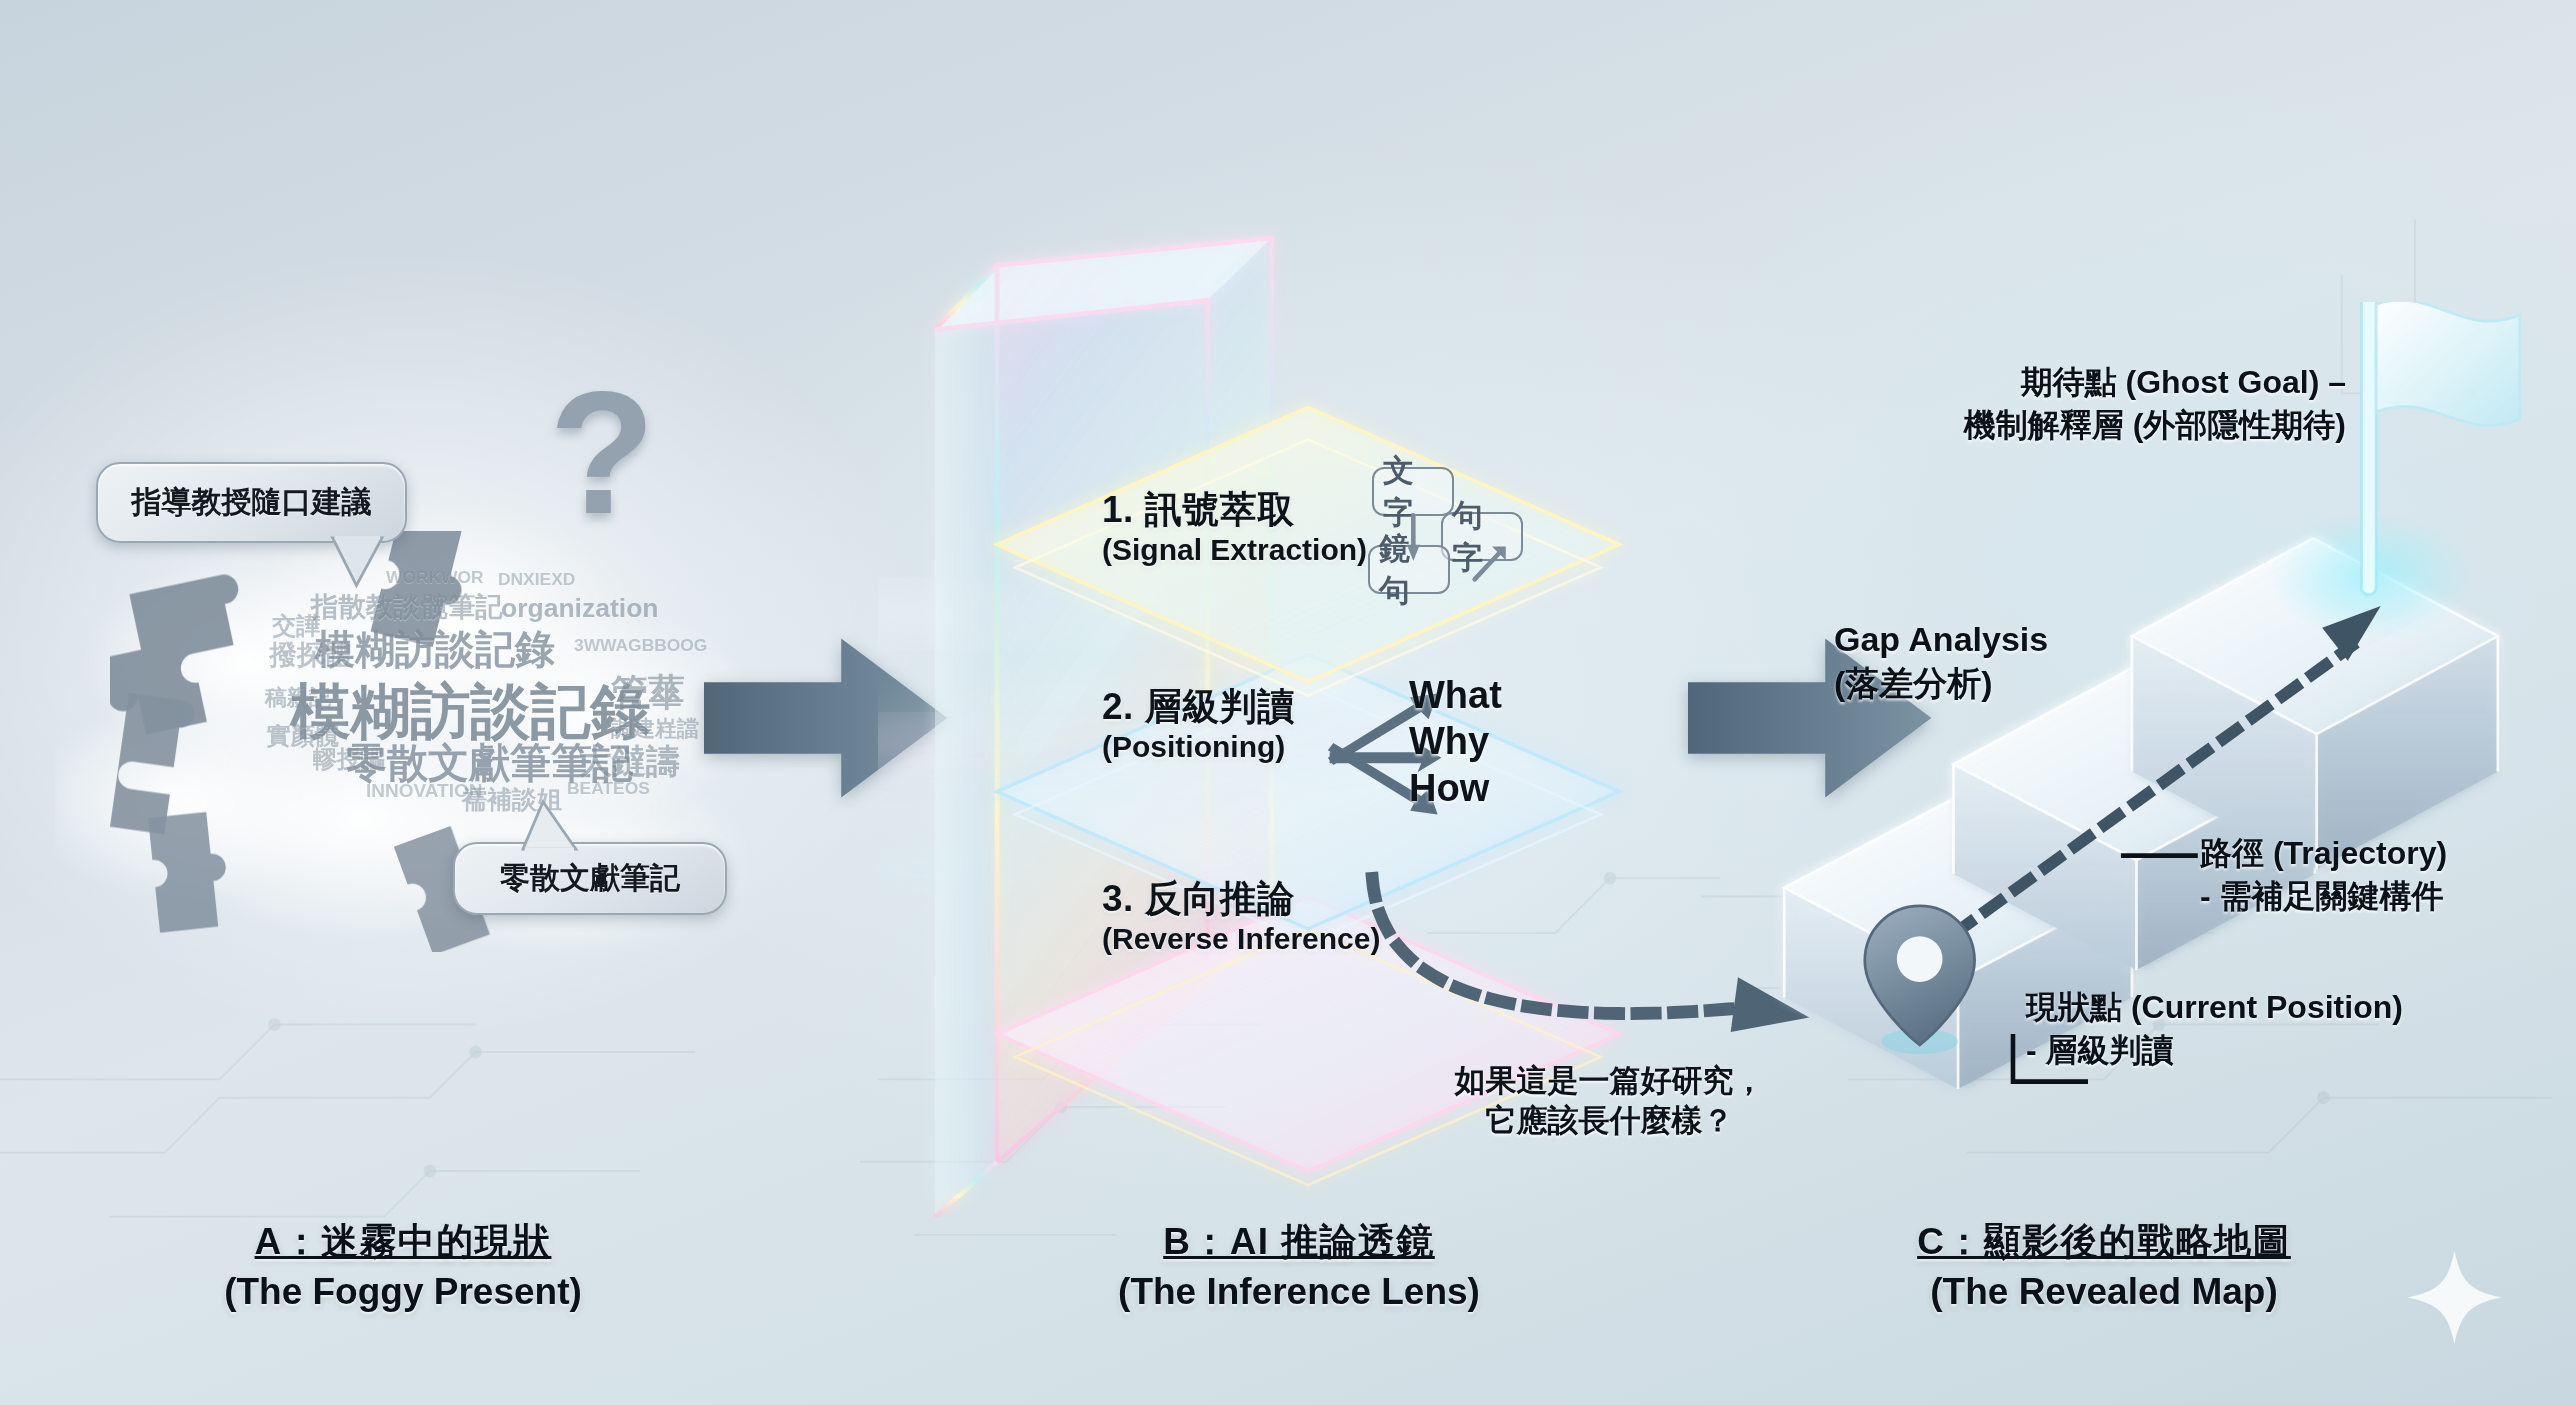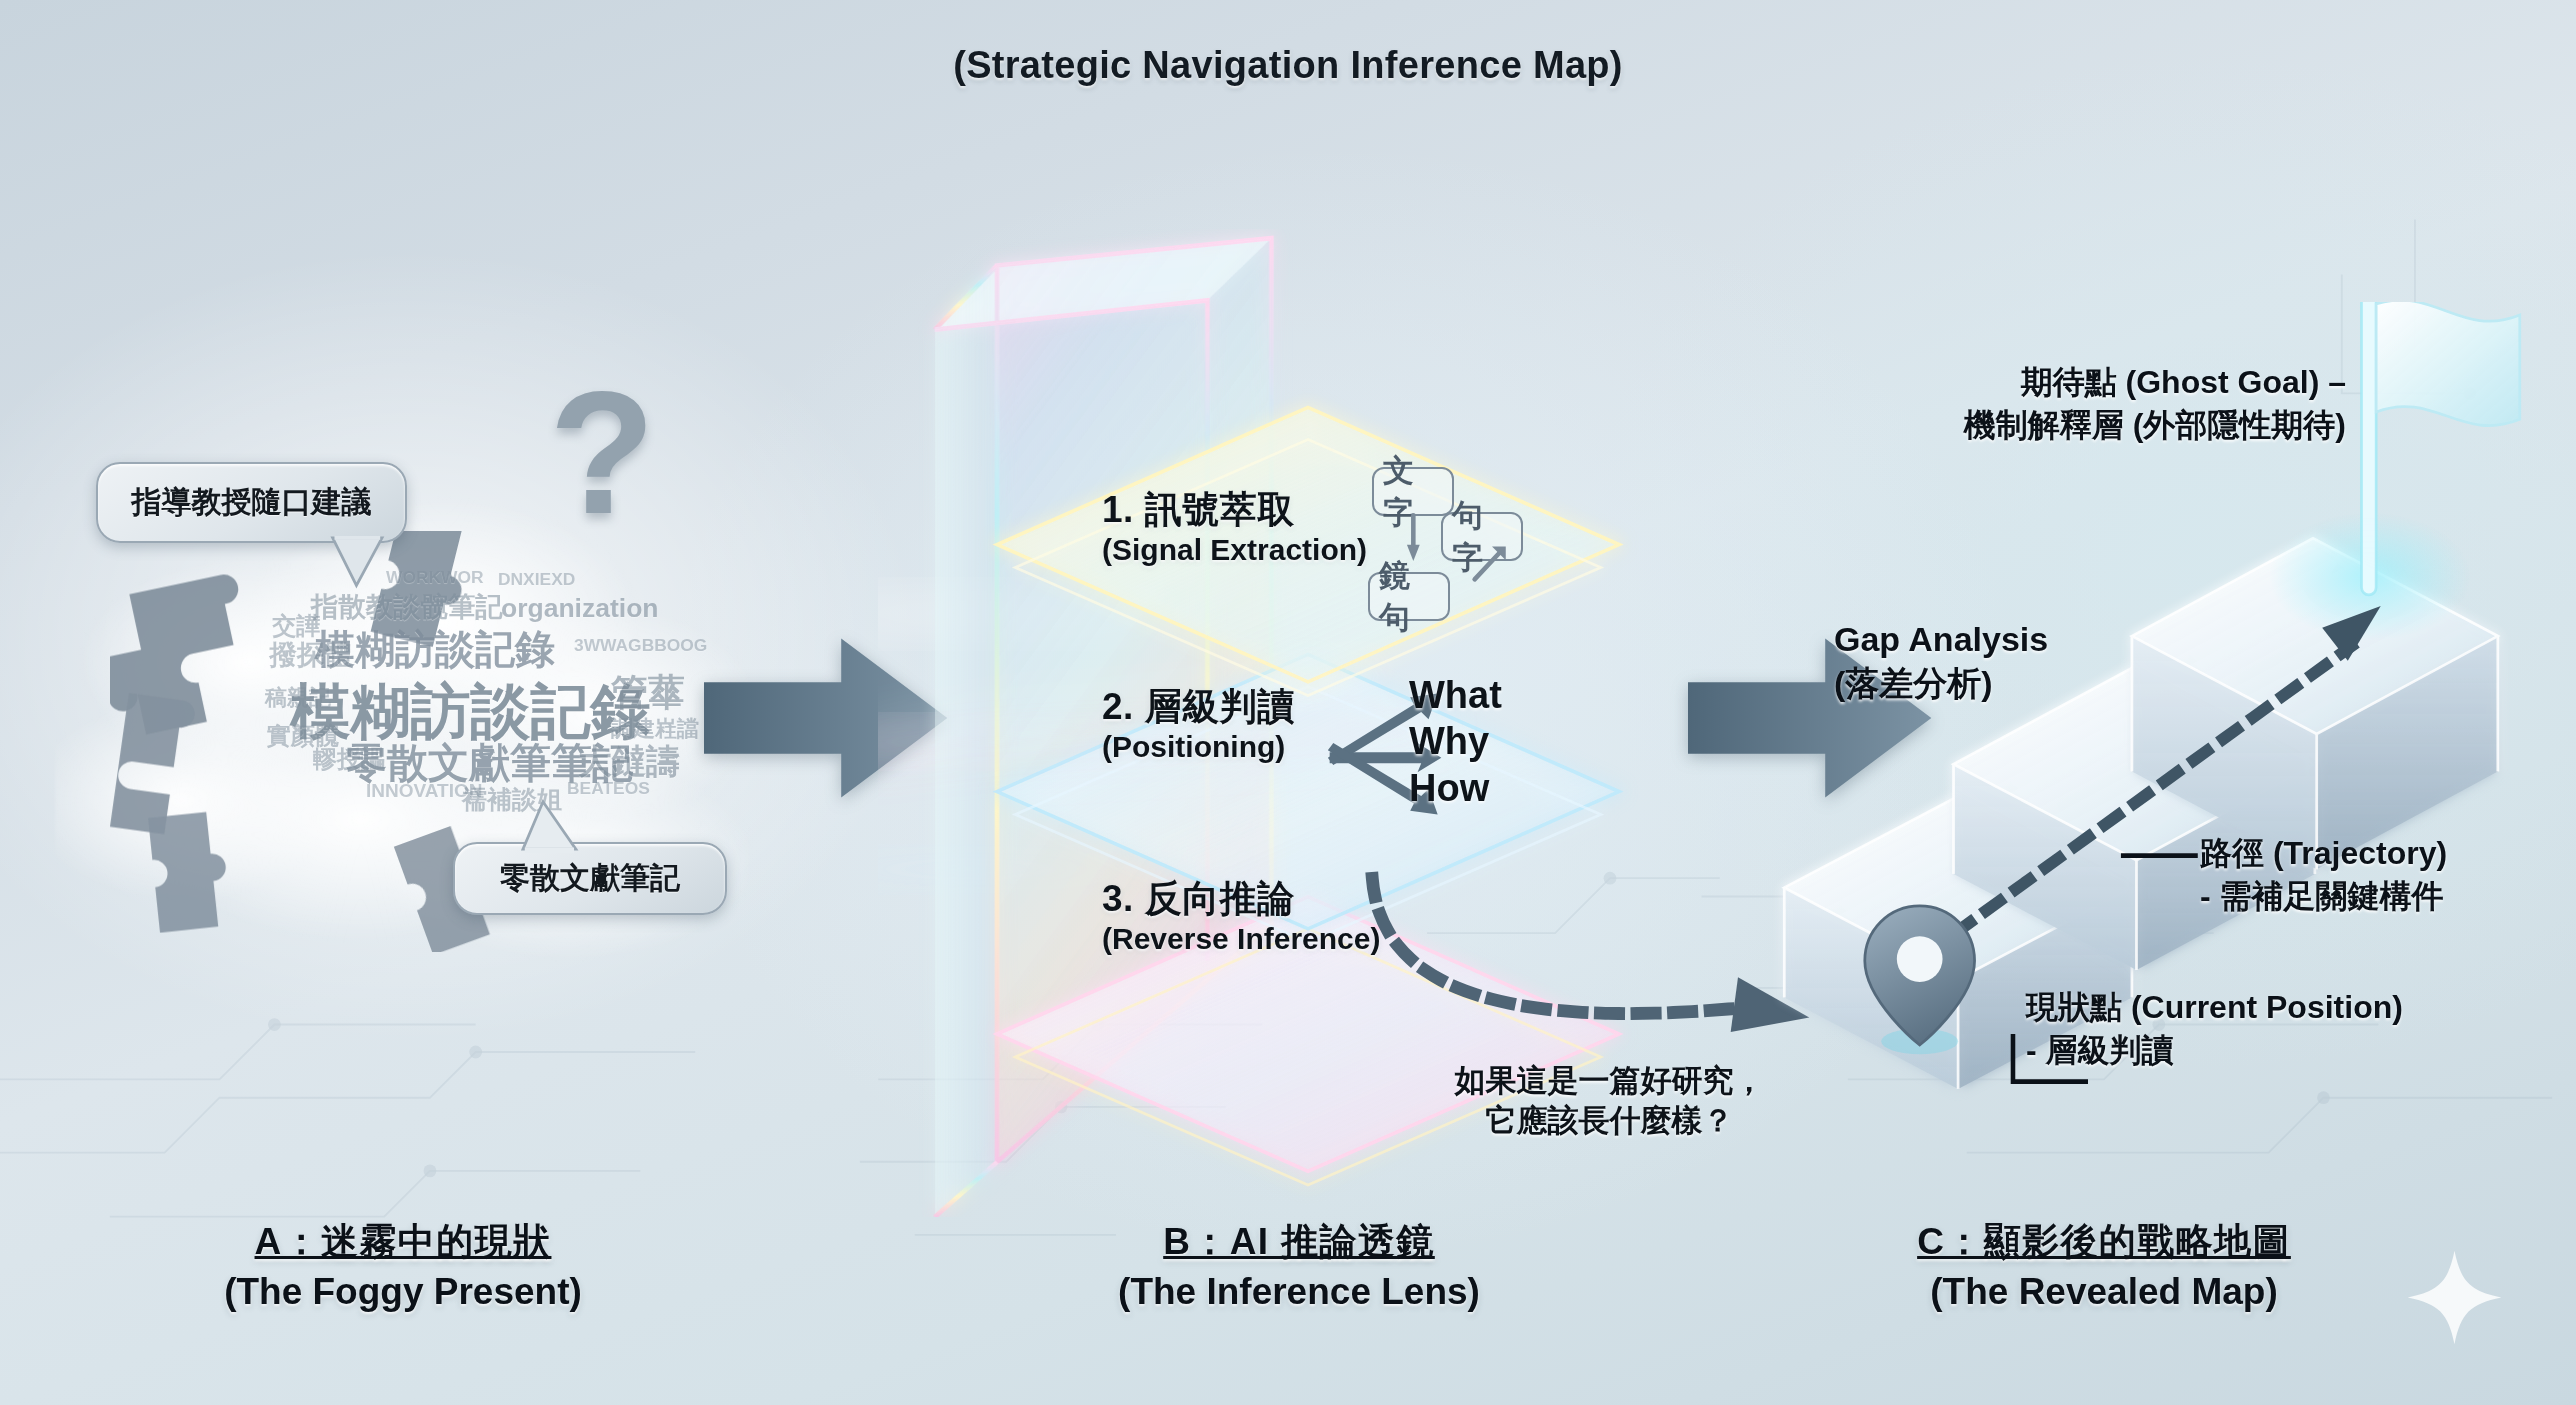--- a/index.html
+++ b/index.html
@@ -146,21 +146,20 @@
         <circle cx="2360" cy="1120" r="7"></circle>
       <circle cx="2540" cy="1200" r="7"></circle>
         <circle cx="1200" cy="1120" r="7"></circle>
       <circle cx="1160" cy="1210" r="7"></circle>
         <circle cx="1760" cy="960" r="7"></circle>
       <circle cx="2700" cy="430" r="7"></circle>
     </g>
   </svg>
 
   <div class="abs" id="title-block">
-    <div id="title-sub">(Strategic Navigation Inference Map)</div>
   </div>
 
   <div class="abs" id="fog-cloud"></div>
 
   <svg class="abs" style="left:110px; top:531px; width:512px; height:421px;" viewBox="0 0 560 460">
     <g class="puzzle">
       <path d="M40 80 h58 a16 16 0 1 1 0 32 h-2 v46 h-46 a16 16 0 1 0 0 32 v44 h-68 v-46 a16 16 0 1 1 -32 0 v-46 h46 v-62 z" transform="translate(30,-25) rotate(-12 60 110)" opacity=".95"></path>
       <path d="M0 0 h60 a15 15 0 1 1 0 30 v44 h-44 a15 15 0 1 0 0 30 h44 v44 h-60 v-148 z" transform="translate(10,180) rotate(8 30 74)" opacity=".9"></path>
       <path d="M0 0 h64 v46 a15 15 0 1 1 0 30 v50 h-64 v-50 a15 15 0 1 0 0 -30 z" transform="translate(48,310) rotate(-6 32 63)" opacity=".88"></path>
       <path d="M0 0 h70 v52 a16 16 0 1 1 0 32 v48 h-70 v-48 a16 16 0 1 0 0 -32 z" transform="translate(300,-12) rotate(14 35 66)" opacity=".92"></path>
@@ -312,21 +311,21 @@
     <div class="layer-zh">1. 訊號萃取</div>
     <div class="layer-en">(Signal Extraction)</div>
   </div>
 
   <div class="tag-box" style="left:1372px; top:467px; width:82px; height:49px;">
     <span>文字</span>
   </div>
   <div class="tag-box" style="left:1441px; top:512px; width:82px; height:49px;align-items:center;">
     <span>句字</span>
   </div>
-  <div class="tag-box" style="left:1368px; top:572px; width:82px; height:49px;">
+  <div class="tag-box" style="left:1368px; top:545px; width:82px; height:49px;">
     <span>鏡句</span>
   </div>
   <svg class="abs" style="left:1363px; top:508px; width:183px; height:119px;" viewBox="0 0 200 130">
     <g stroke="#7c8b99" stroke-width="5" fill="#7c8b99">
       <path d="M55 8 V44" stroke-linecap="round"></path>
       <path d="M48 40 L55 58 L62 40 Z" stroke="none"></path>
       <path d="M122 78 L150 48" stroke-linecap="round"></path>
       <path d="M141 42 L156 42 L156 57 Z" stroke="none"></path>
     </g>
   </svg>

